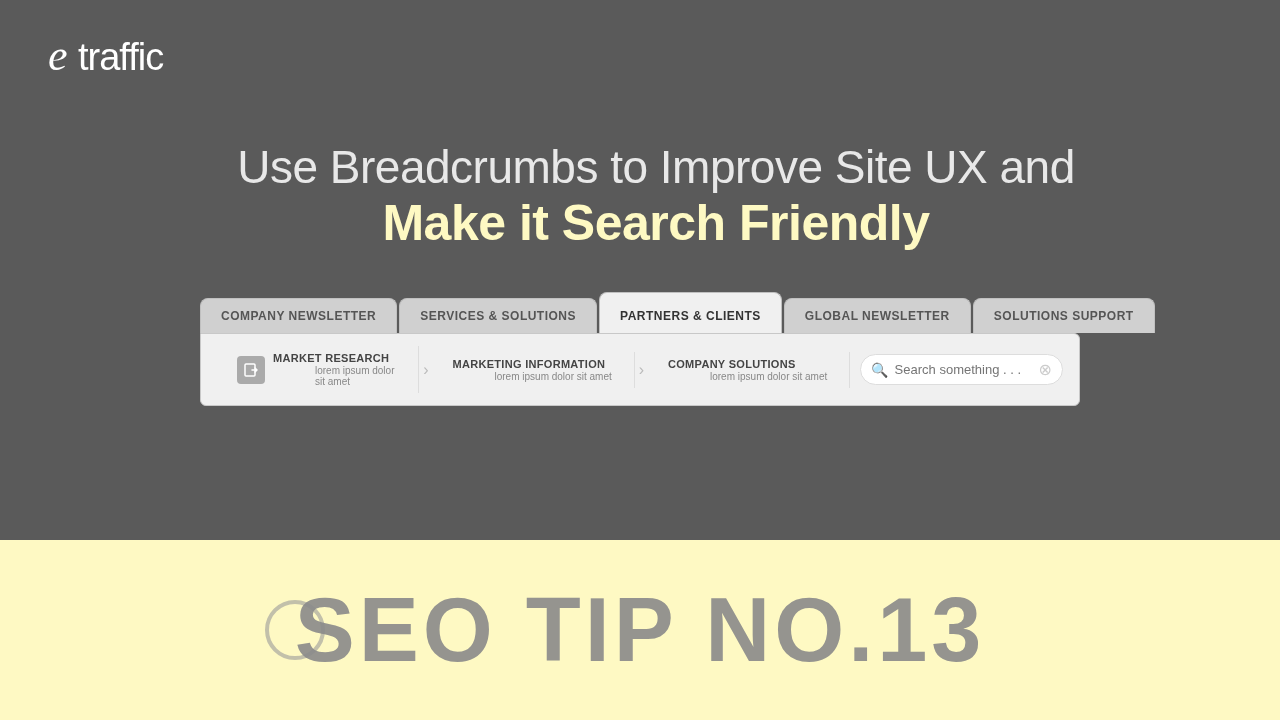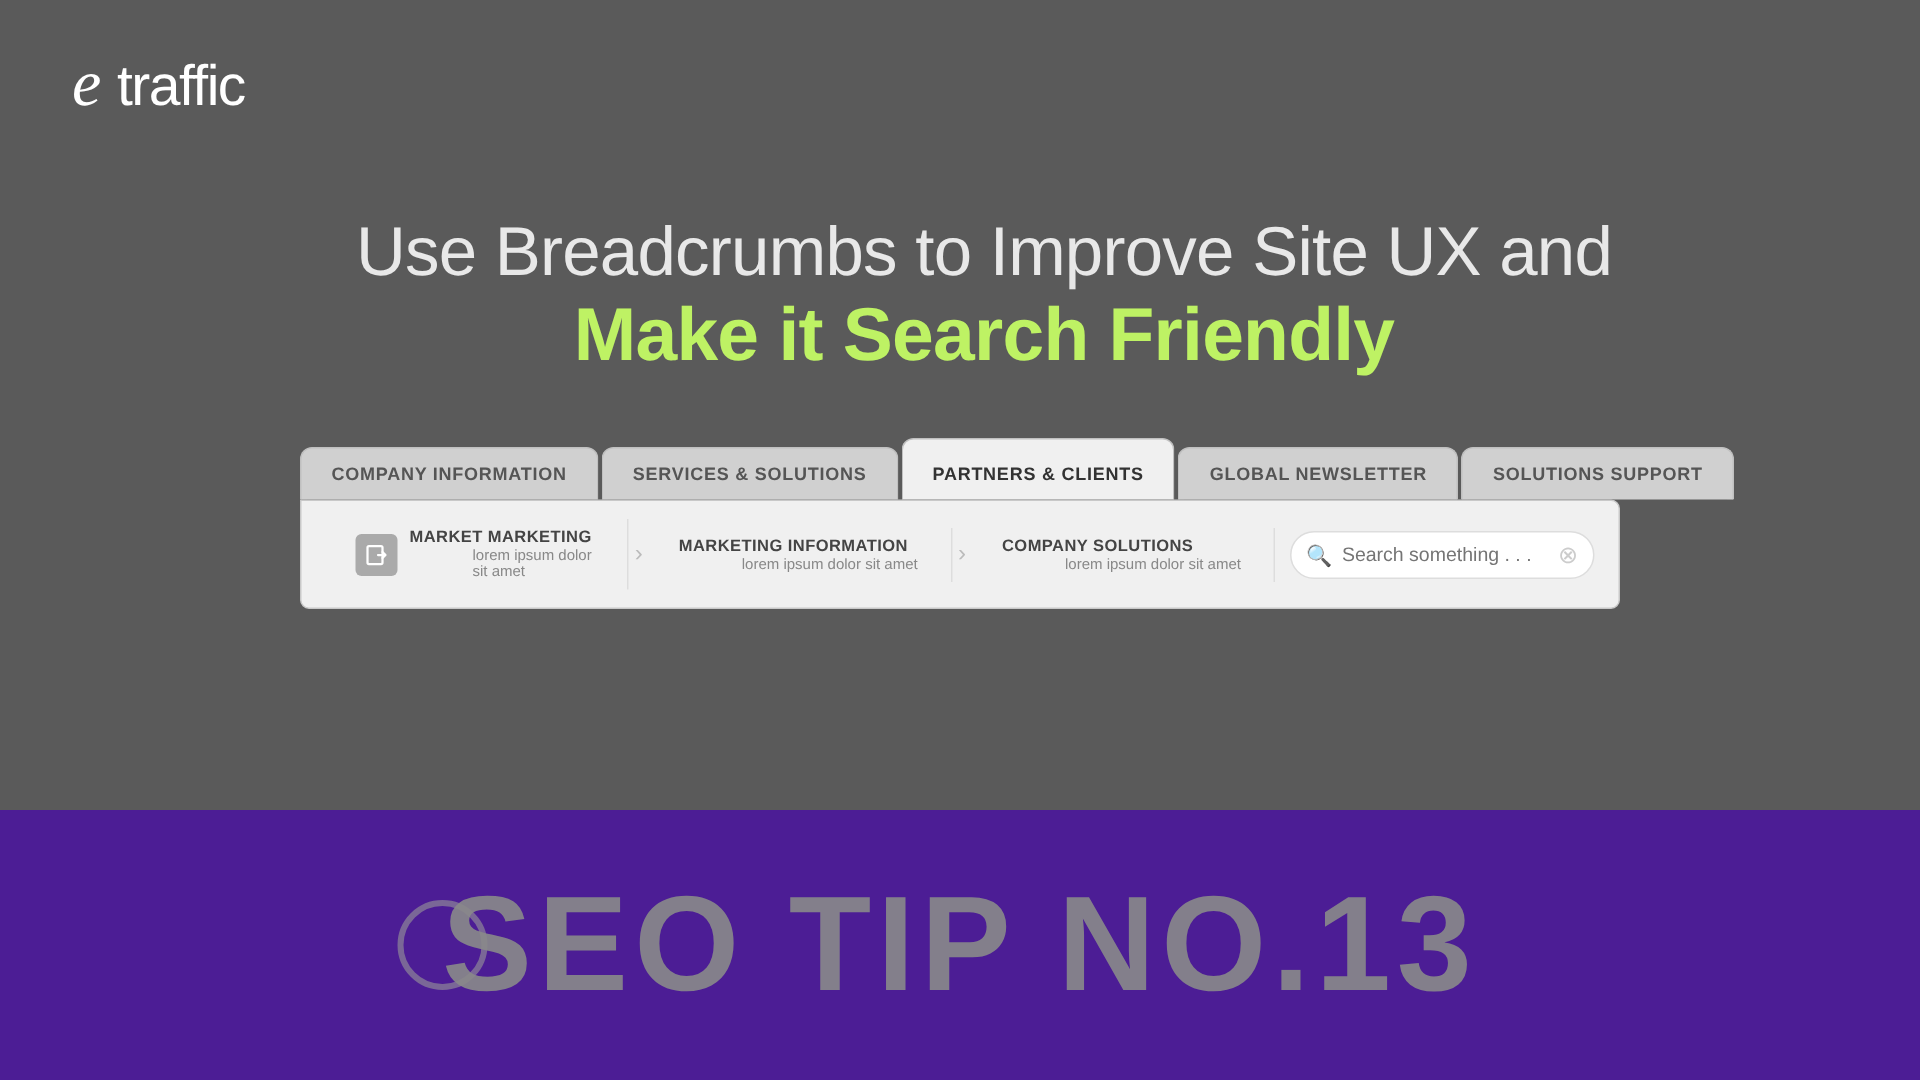--- a/index.html
+++ b/index.html
@@ -41,21 +41,21 @@
       font-size: 46px;
       font-weight: 300;
       letter-spacing: -0.5px;
       color: #e8e8e8;
     }
 
     .headline-line2 {
       font-size: 50px;
       font-weight: 700;
       letter-spacing: -0.5px;
-      color: #bef264;
+      color: #fef9c3;
     }
 
     
     .nav-area {
       margin-top: 40px;
       width: 880px;
       display: flex;
       flex-direction: column;
       align-items: stretch;
     }
@@ -181,21 +181,21 @@
 
     .search-clear {
       color: #ccc;
       font-size: 16px;
       cursor: pointer;
       margin-left: 4px;
     }
 
     
     .bottom-section {
-      background-color: #4c1d95;
+      background-color: #fef9c3;
       width: 100%;
       height: 180px;
       display: flex;
       align-items: center;
       justify-content: center;
       position: relative;
     }
 
     .seo-tip-text {
       font-size: 90px;
@@ -232,38 +232,38 @@
   </div>
 
   <div class="headline-area">
     <div class="headline-line1">Use Breadcrumbs to Improve Site UX and</div>
     <div class="headline-line2">Make it Search Friendly</div>
   </div>
 
   <div class="nav-area">
 
     <div class="tabs-row">
-      <div class="tab">COMPANY INFORMATION</div>
+      <div class="tab">COMPANY NEWSLETTER</div>
       <div class="tab">SERVICES &amp; SOLUTIONS</div>
       <div class="tab active">PARTNERS &amp; CLIENTS</div>
       <div class="tab">GLOBAL NEWSLETTER</div>
       <div class="tab">SOLUTIONS SUPPORT</div>
     </div>
 
     <div class="content-bar">
 
       <div class="breadcrumb-item">
         <div class="breadcrumb-icon">
           <svg width="16" height="16" viewBox="0 0 16 16" fill="none" xmlns="http://www.w3.org/2000/svg">
             <rect x="2" y="2" width="10" height="12" rx="1" stroke="white" stroke-width="1.5" fill="none"></rect>
             <path d="M9 8 L14 8 M12 6 L14 8 L12 10" stroke="white" stroke-width="1.5" stroke-linecap="round" stroke-linejoin="round"></path>
           </svg>
         </div>
         <div class="breadcrumb-text">
-          <span class="breadcrumb-title">MARKET MARKETING</span>
+          <span class="breadcrumb-title">MARKET RESEARCH</span>
           <span class="breadcrumb-subtitle">lorem ipsum dolor sit amet</span>
         </div>
       </div>
 
       <span class="chevron">›</span>
 
       <div class="breadcrumb-item">
         <div class="breadcrumb-text">
           <span class="breadcrumb-title">MARKETING INFORMATION</span>
           <span class="breadcrumb-subtitle">lorem ipsum dolor sit amet</span>

